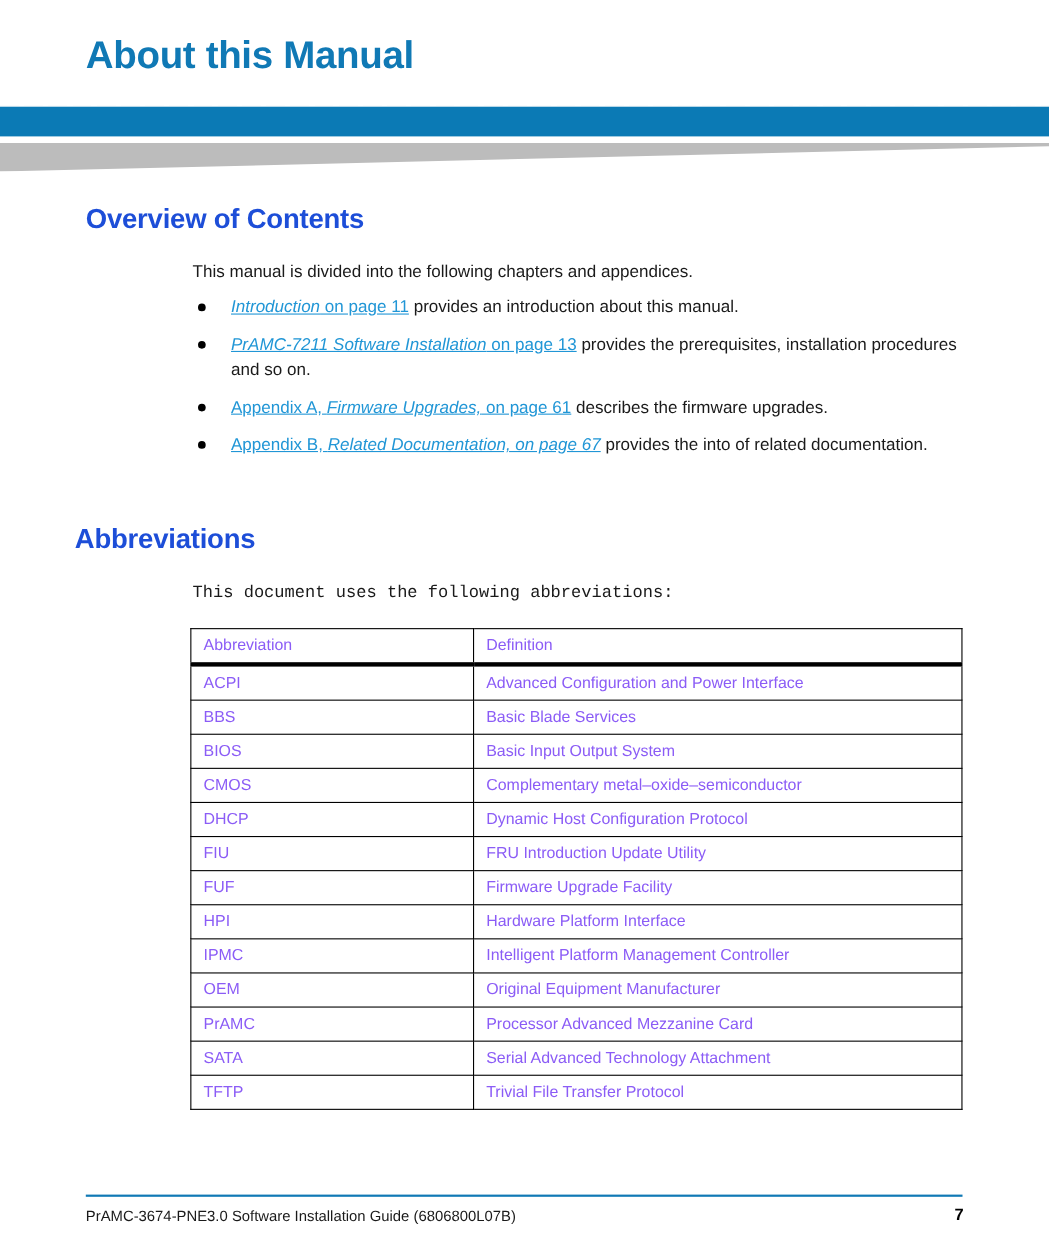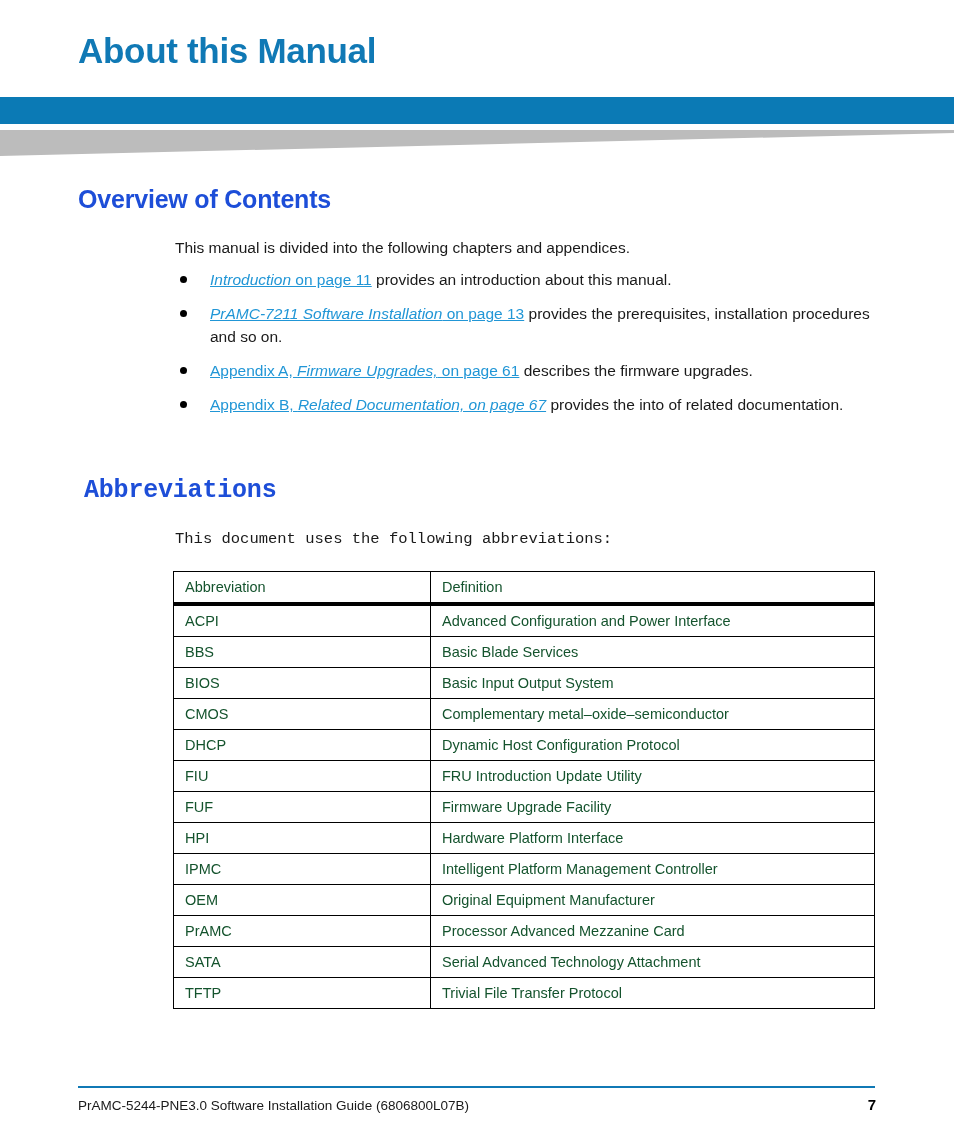--- a/index.html
+++ b/index.html
@@ -71,21 +71,21 @@
   }
 
   h2.section-heading {
     margin: 0;
     font-size: 25px;
     font-weight: bold;
     color: #1d4ed8;
     letter-spacing: -0.2px;
   }
   .heading-overview { position: absolute; left: 78px; top: 29px; }
-  .heading-abbrev   { position: absolute; left: 84px; top: 320px; font-family: Liberation Mono, monospace; }
+  .heading-abbrev   { position: absolute; left: 68px; top: 320px; }
 
   .body-text {
     position: absolute;
     left: 175px;
     font-size: 15.5px;
     line-height: 23px;
     color: #1a1a1a;
   }
   .intro-1 { top: 80px; width: 700px; }
   .intro-2 { top: 372px; width: 700px; font-family: Liberation Mono, monospace; }
@@ -128,21 +128,21 @@
   }
 
   
   table.abbrev-table {
     position: absolute;
     left: 173px;
     top: 415px;
     width: 702px;
     border-collapse: collapse;
     font-size: 14.5px;
-    color: #14532d;
+    color: #8b5cf6;
   }
   table.abbrev-table th,
   table.abbrev-table td {
     border: 1px solid #000000;
     text-align: left;
     font-weight: normal;
     padding: 5px 0 5px 11px;
     height: 20px;
     vertical-align: middle;
   }
@@ -285,14 +285,14 @@
         <tr>
           <td>TFTP</td>
           <td>Trivial File Transfer Protocol</td>
         </tr>
       </tbody>
   </table>
 
 </div>
 
 <div class="footer-rule"></div>
-<div class="footer-text">PrAMC-5244-PNE3.0 Software Installation Guide (6806800L07B)</div>
+<div class="footer-text">PrAMC-3674-PNE3.0 Software Installation Guide (6806800L07B)</div>
 <div class="footer-page">7</div>
 
 </body></html>

